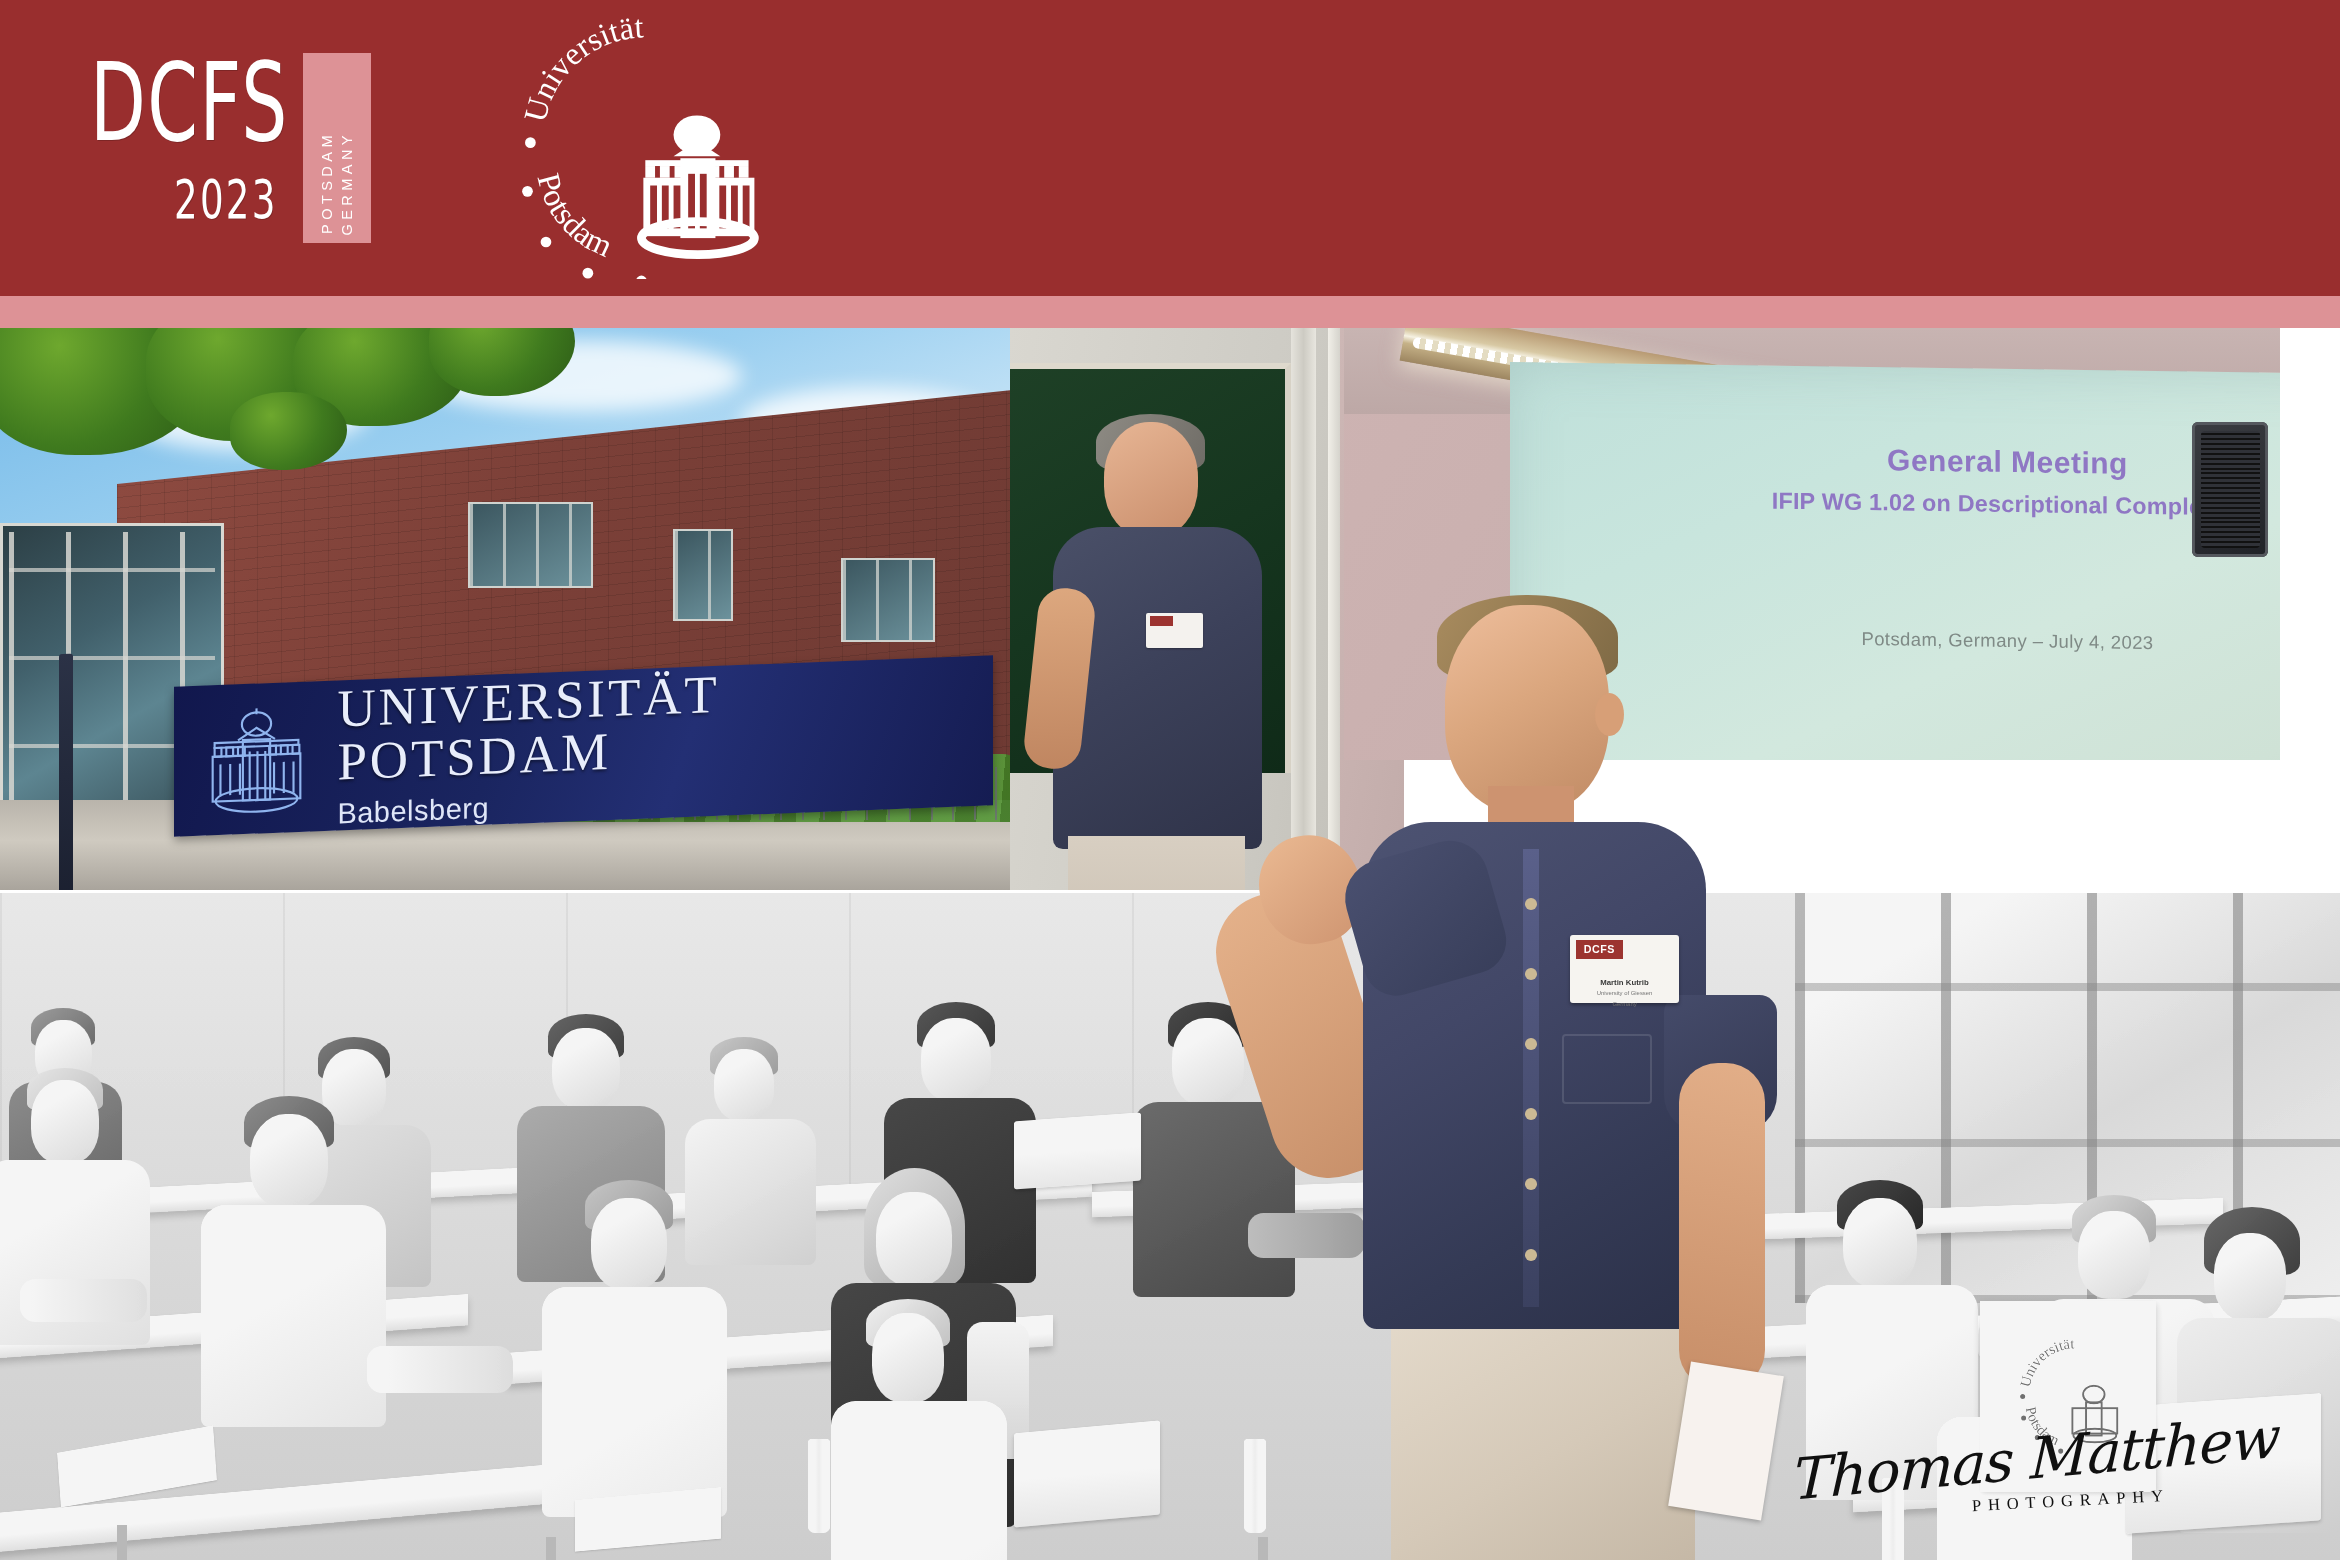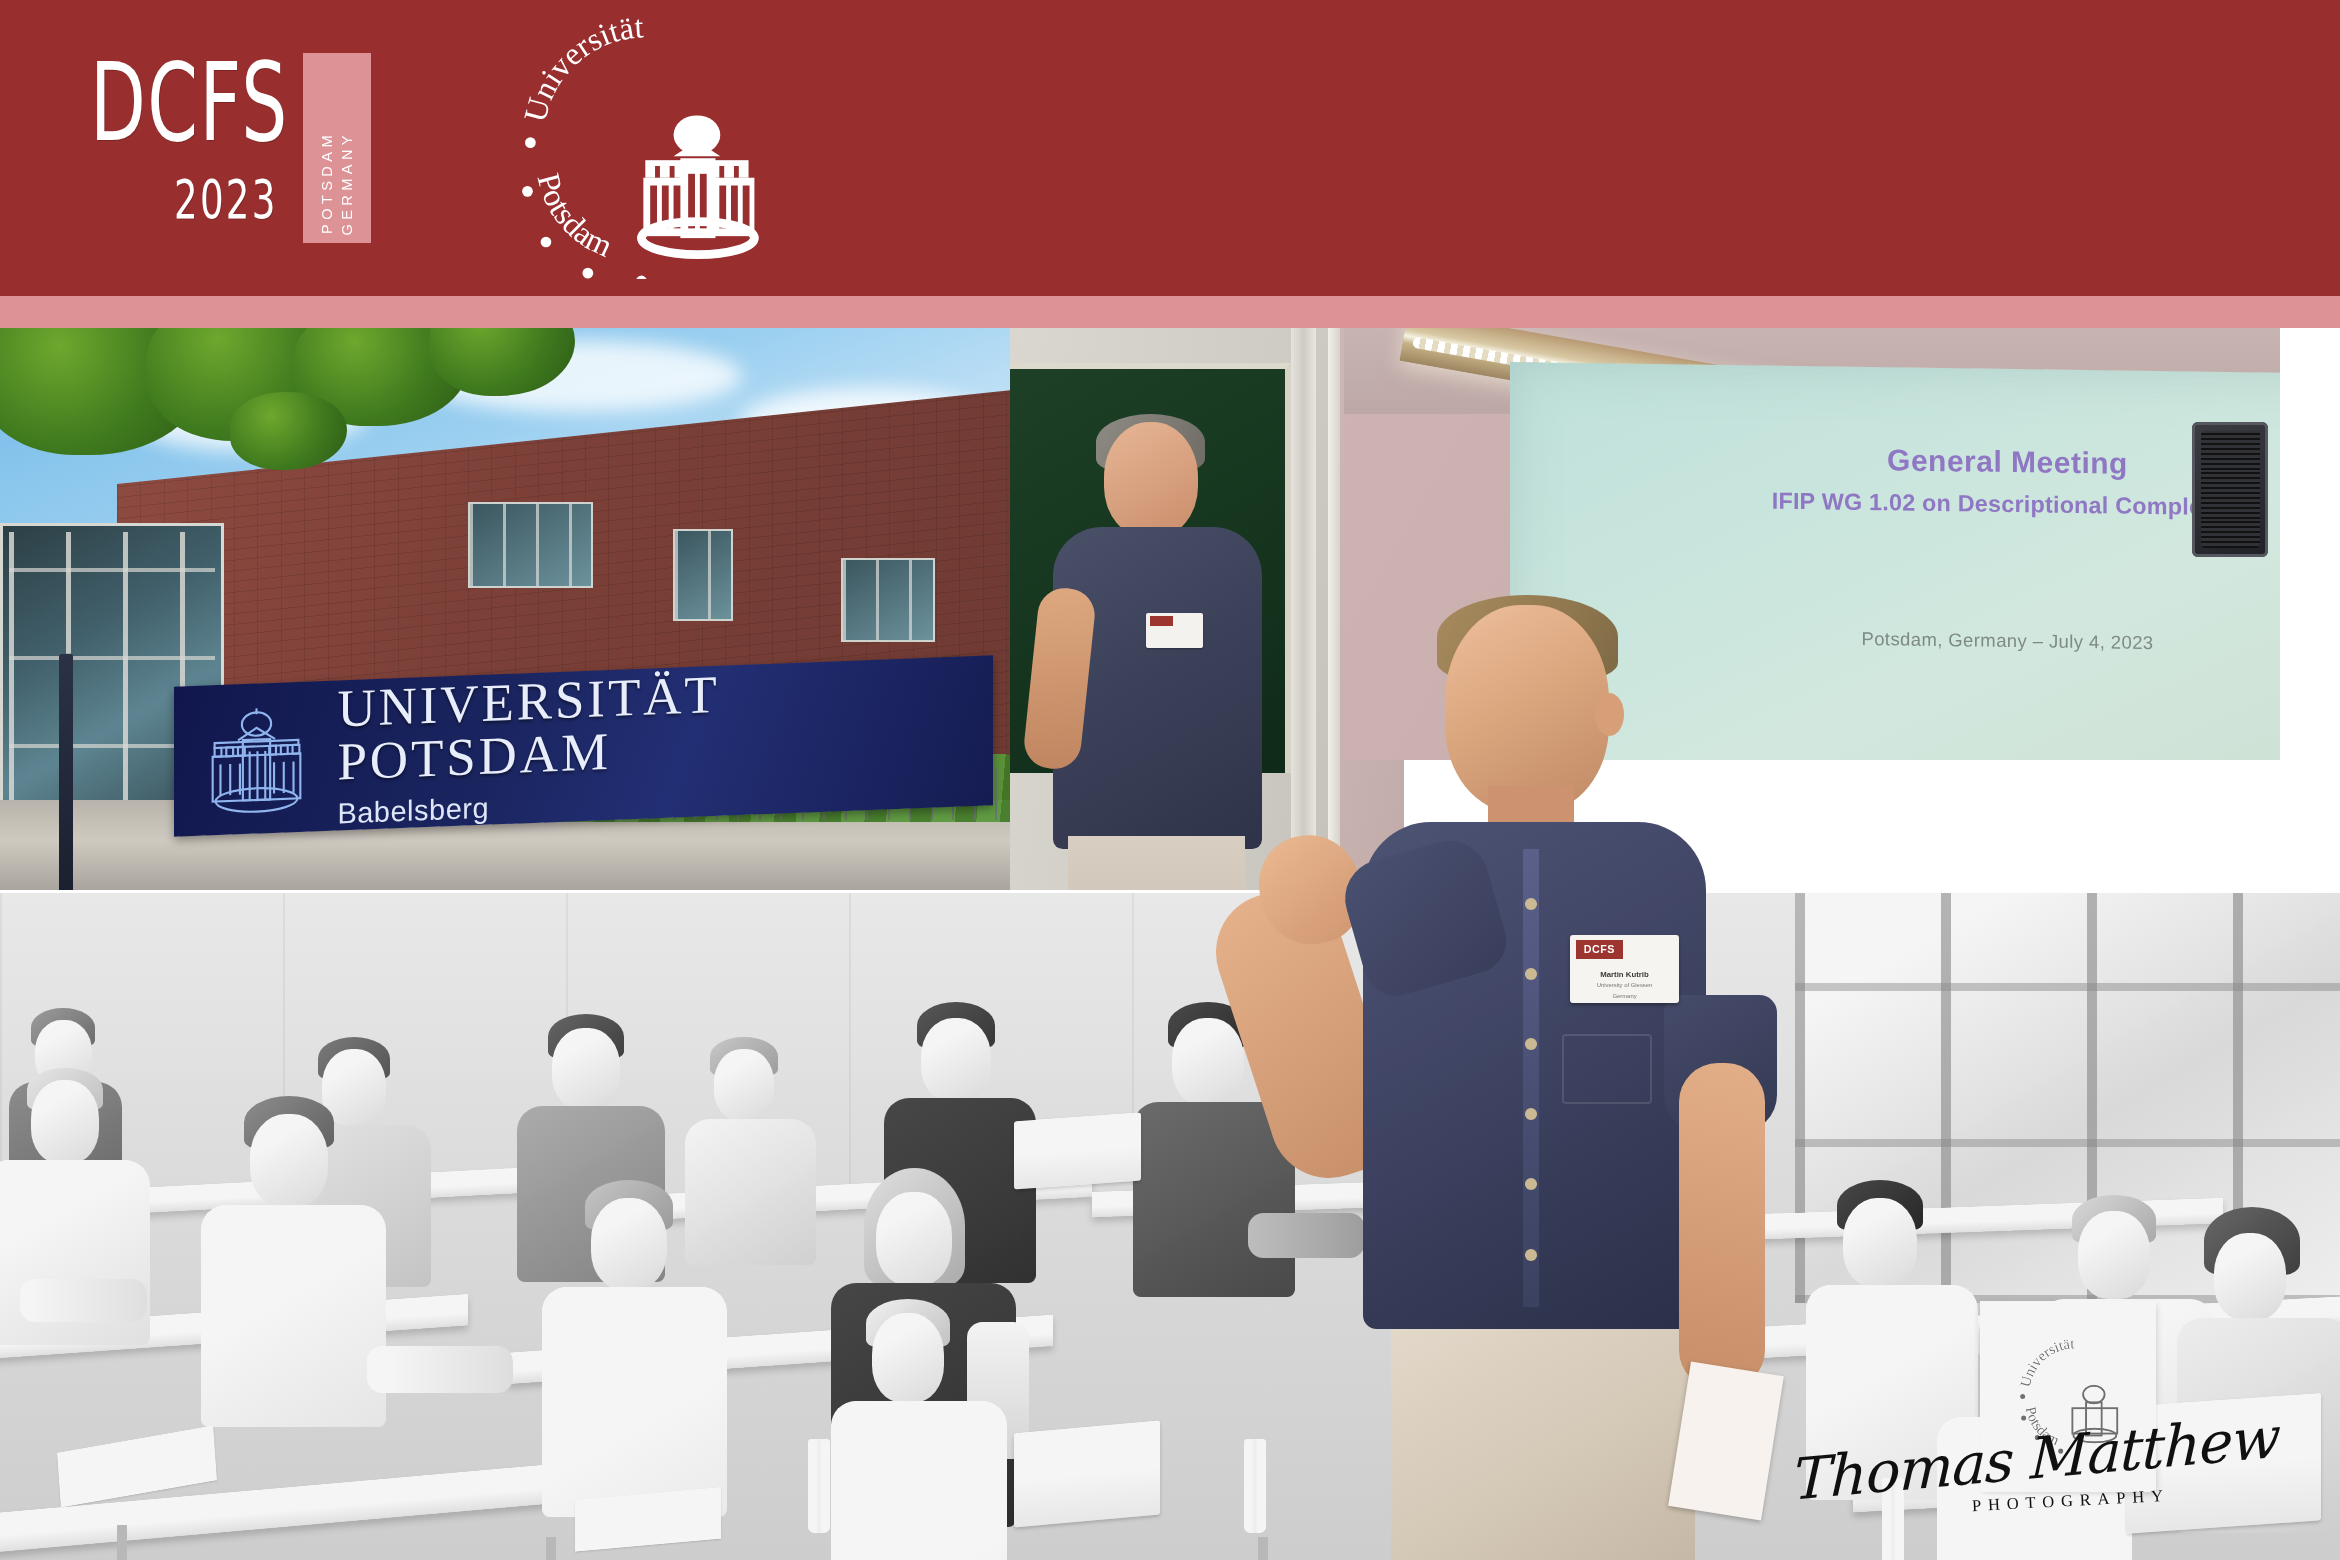--- a/index.html
+++ b/index.html
@@ -367,21 +367,21 @@
     background:#f6f4f0; border-radius:2.9px;
     box-shadow:0 2px 3.9px rgba(0,0,0,.35);
     padding:4.9px 5.9px;
   }
   .fg-badge-logo {
     width:47px; height:19.5px; background:#9c3430; color:#fff;
     font-family:"Liberation Sans Narrow","Liberation Sans",sans-serif;
     font-size:10.7px; font-weight:bold; line-height:19.5px; text-align:center; letter-spacing:0.5px;
   }
   .fg-badge-name {
-    margin-top:11px; font-size:7.8px; font-weight:bold; color:#3a3a3a; text-align:center;
+    margin-top:19px; font-size:7.8px; font-weight:bold; color:#3a3a3a; text-align:center;
     font-family:"Liberation Sans",sans-serif;
   }
   .fg-badge-aff {
     margin-top:2.9px; font-size:5.9px; color:#757575; text-align:center; line-height:1.35;
     font-family:"Liberation Sans",sans-serif;
   }
   .fg-arm-up {
     position:absolute; left:-11.7px; top:256px; width:127px; height:293px;
     background:linear-gradient(160deg,#e5b28b,#c78f69);
     border-radius:59px 29px 25px 59px;

